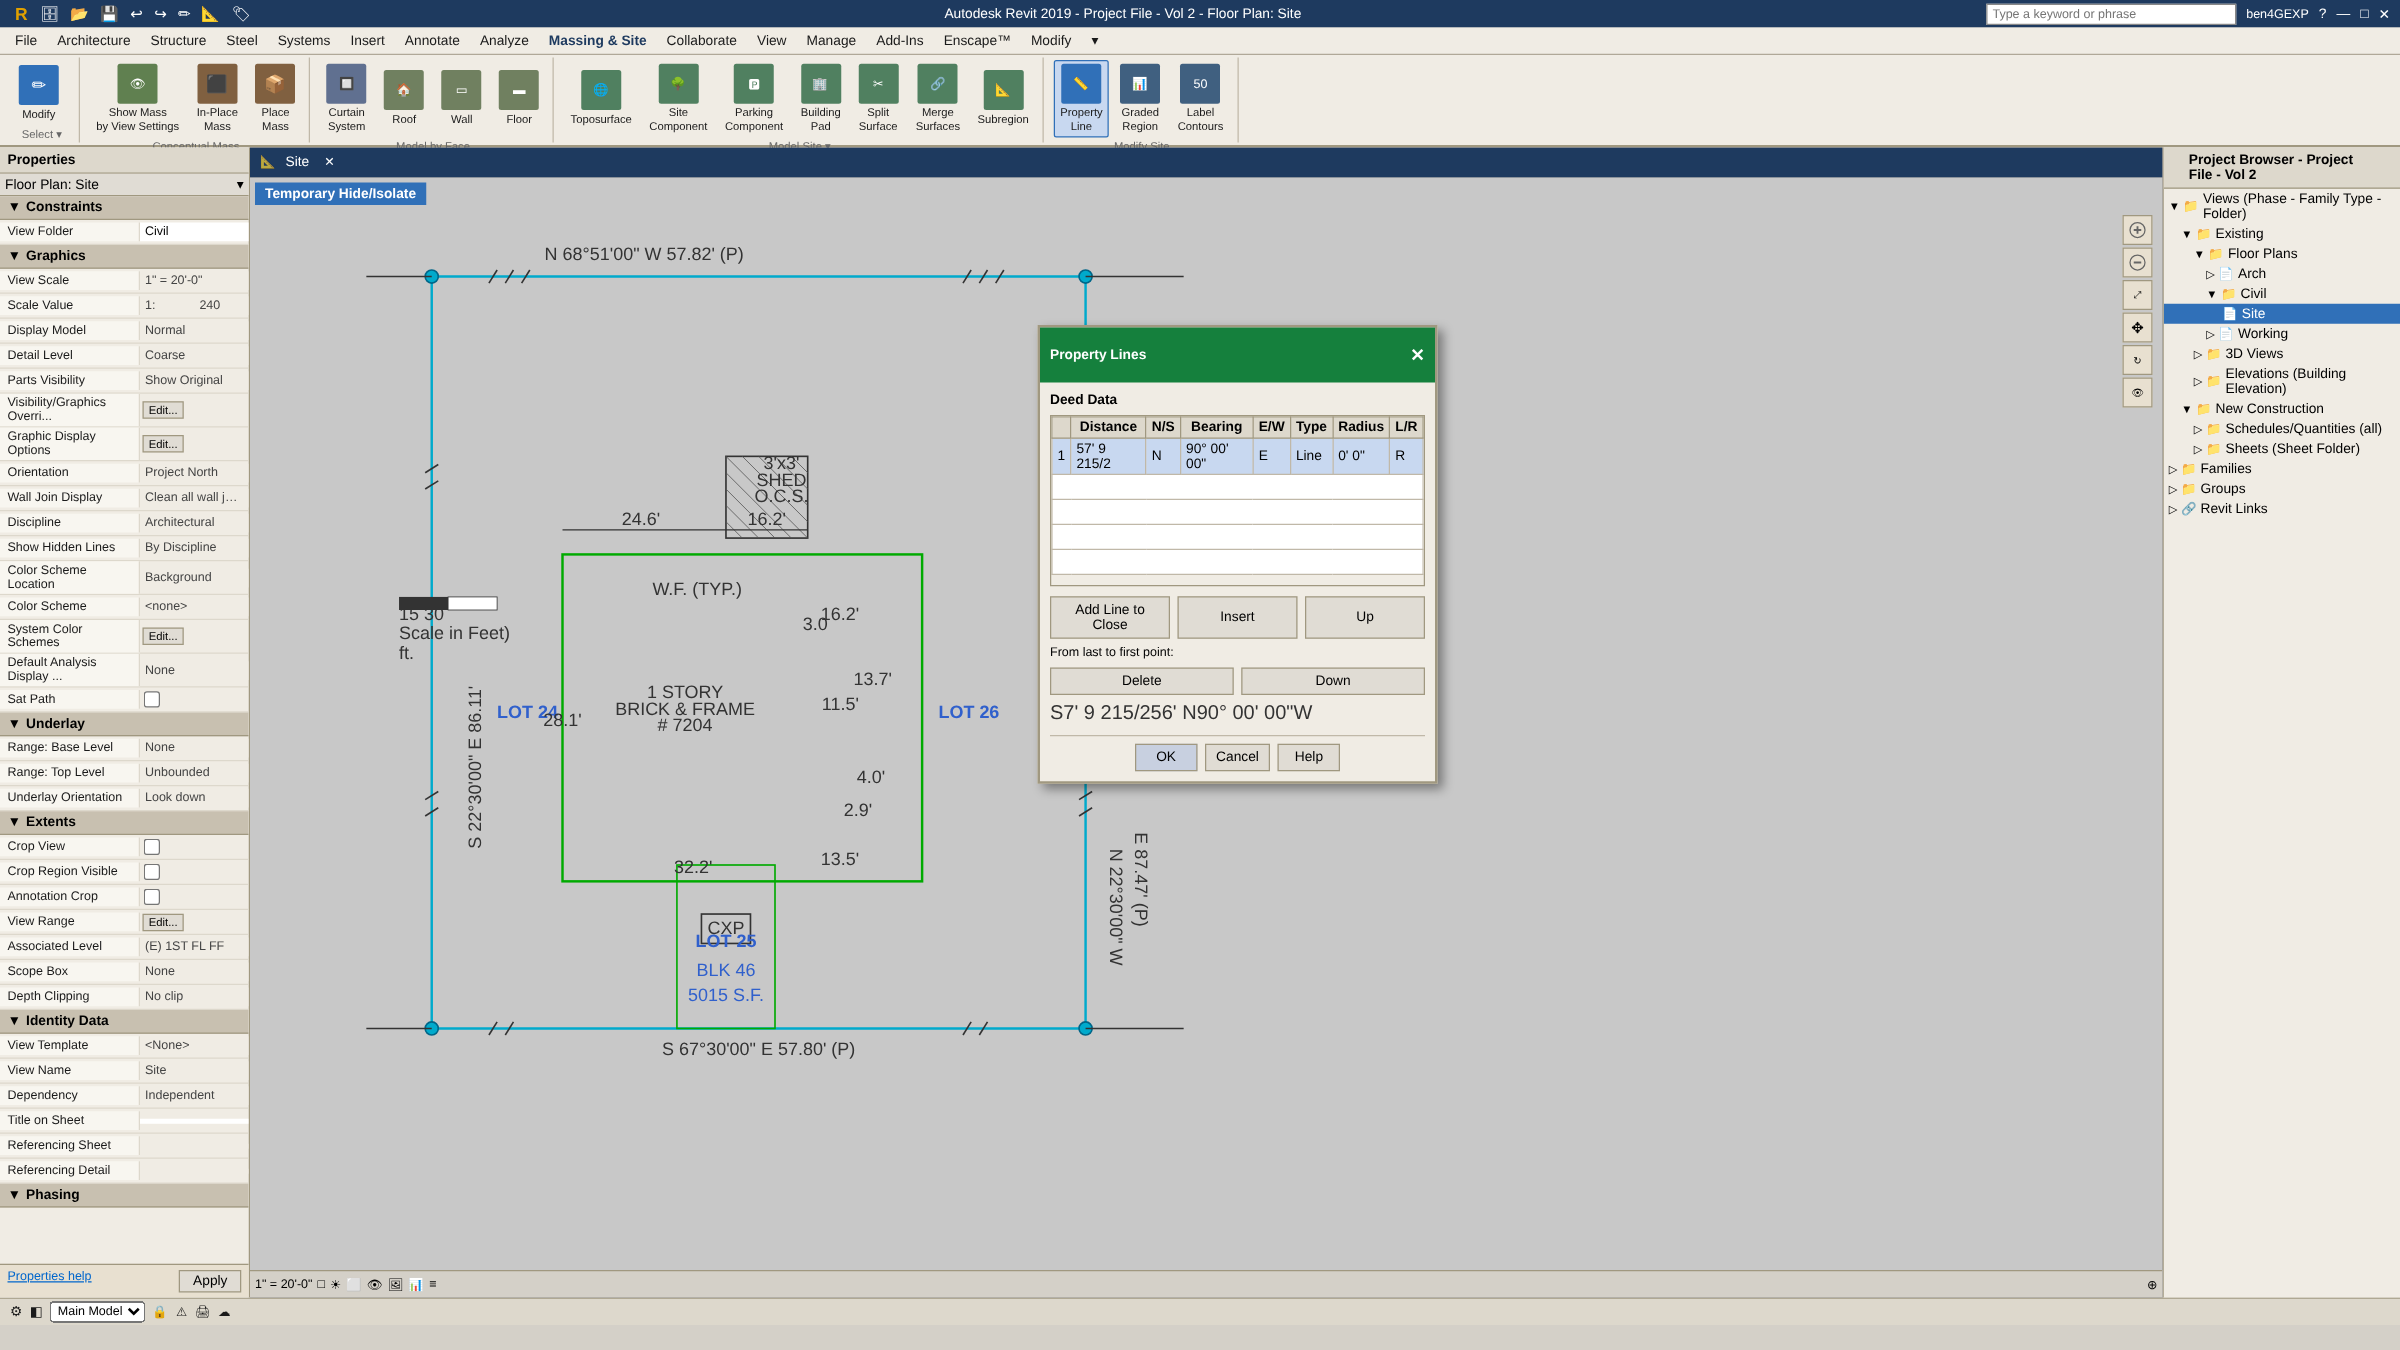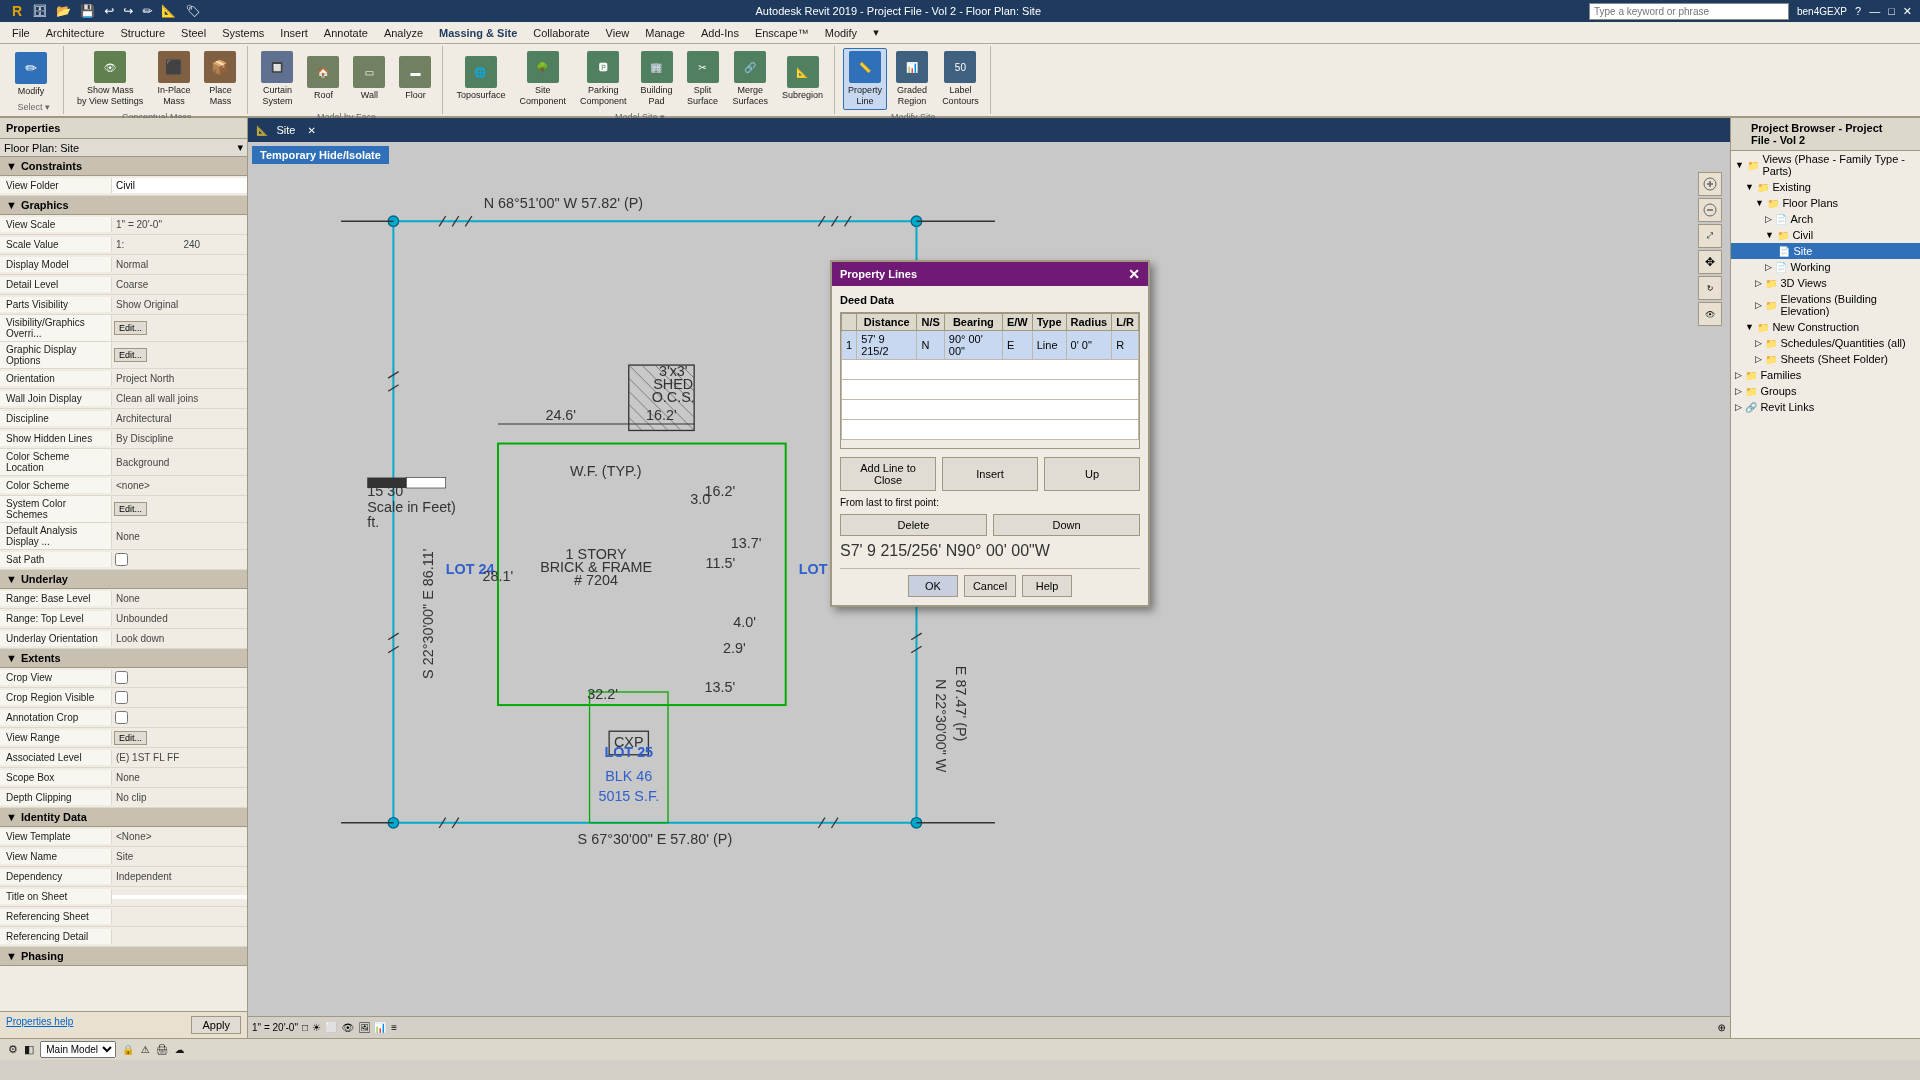--- a/index.html
+++ b/index.html
@@ -103,21 +103,21 @@
 
     
     #main-layout {
       display: flex;
       height: calc(1080px - 22px - 22px - 94px - 22px);
       background: #d4d0c8;
     }
 
     
     #properties-panel {
-      width: 248px;
+      width: 200px;
       background: #f0ece4;
       border-right: 1px solid #a09880;
       display: flex;
       flex-direction: column;
       overflow: hidden;
     }
     #properties-header {
       background: #ddd8cc;
       padding: 4px 6px;
       font-weight: bold;
@@ -343,23 +343,23 @@
       position: fixed;
       top: 260px;
       left: 830px;
       width: 320px;
       background: #f0ece4;
       border: 2px solid #a09880;
       box-shadow: 4px 4px 8px rgba(0,0,0,0.4);
       z-index: 100;
     }
     #dialog-titlebar {
-      background: #701a75;
+      background: #15803d;
       color: white;
-      padding: 4px 8px;
+      padding: 14px 8px;
       display: flex;
       align-items: center;
       justify-content: space-between;
       font-size: 11px;
       font-weight: bold;
     }
     #dialog-close { cursor: pointer; font-size: 14px; }
     #dialog-content { padding: 8px; }
     .dialog-section-title { font-weight: bold; margin-bottom: 6px; font-size: 11px; }
     #deed-table {
@@ -916,21 +916,21 @@
 
   <div id="project-browser">
     <div id="pb-header">
       <span>Project Browser - Project File - Vol 2</span>
     </div>
     <div id="pb-scroll">
 
       <div class="pb-item">
         <span class="pb-arrow">▼</span>
         <span class="pb-icon">📁</span>
-        <span>Views (Phase - Family Type - Parts)</span>
+        <span>Views (Phase - Family Type - Folder)</span>
       </div>
       <div class="pb-item pb-indent-1">
         <span class="pb-arrow">▼</span>
         <span class="pb-icon">📁</span>
         <span>Existing</span>
       </div>
       <div class="pb-item pb-indent-2">
         <span class="pb-arrow">▼</span>
         <span class="pb-icon">📁</span>
         <span>Floor Plans</span>

